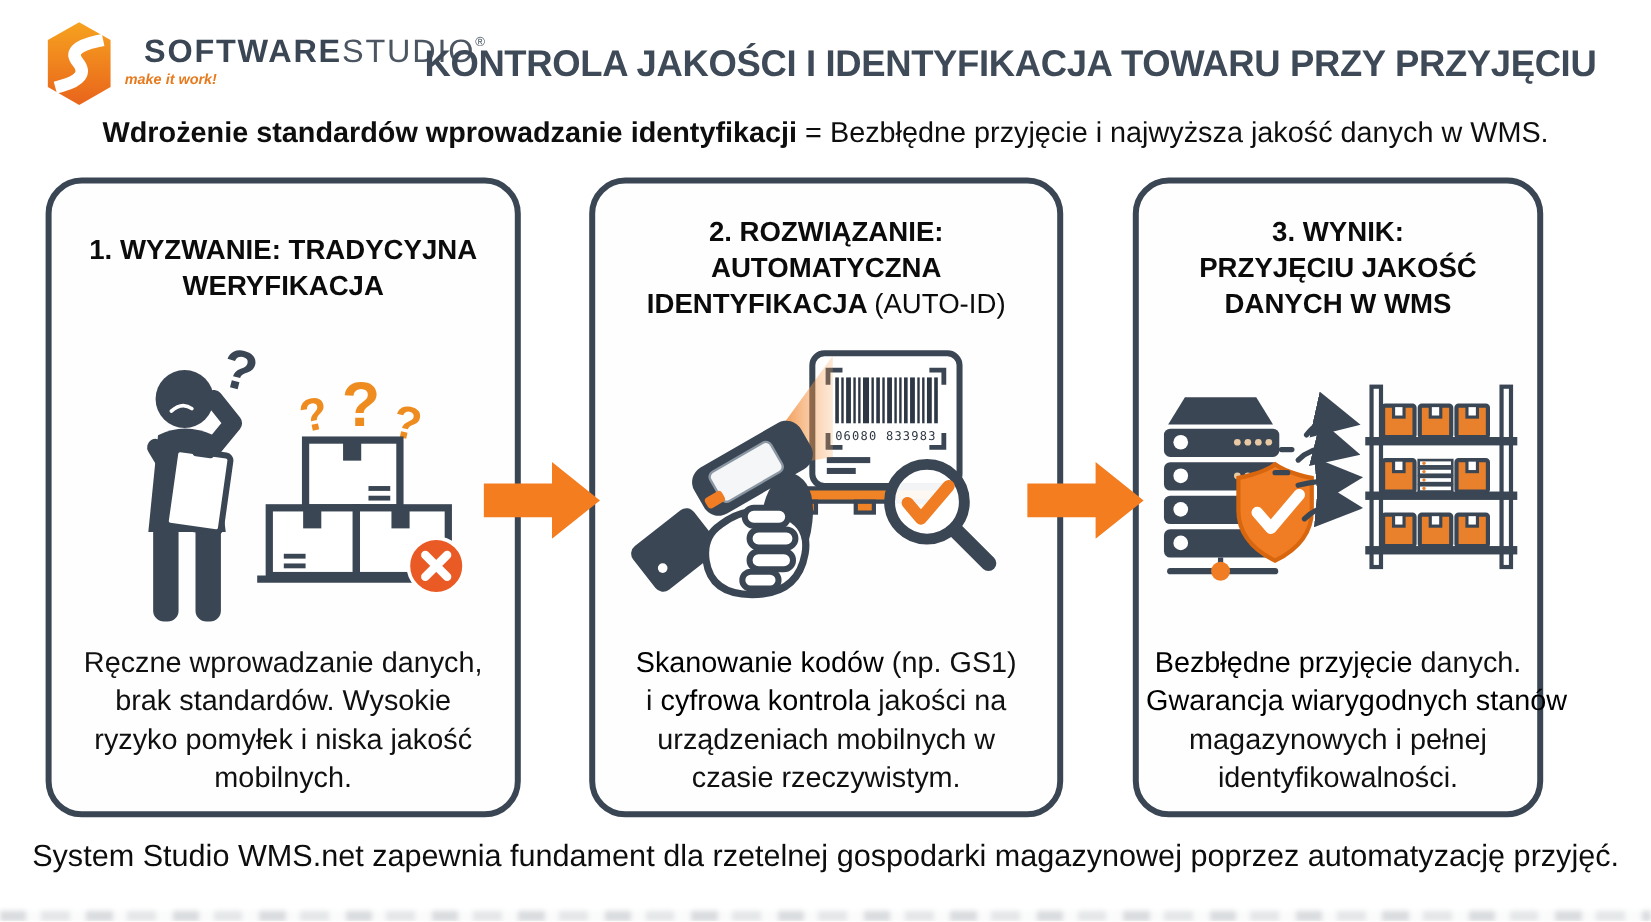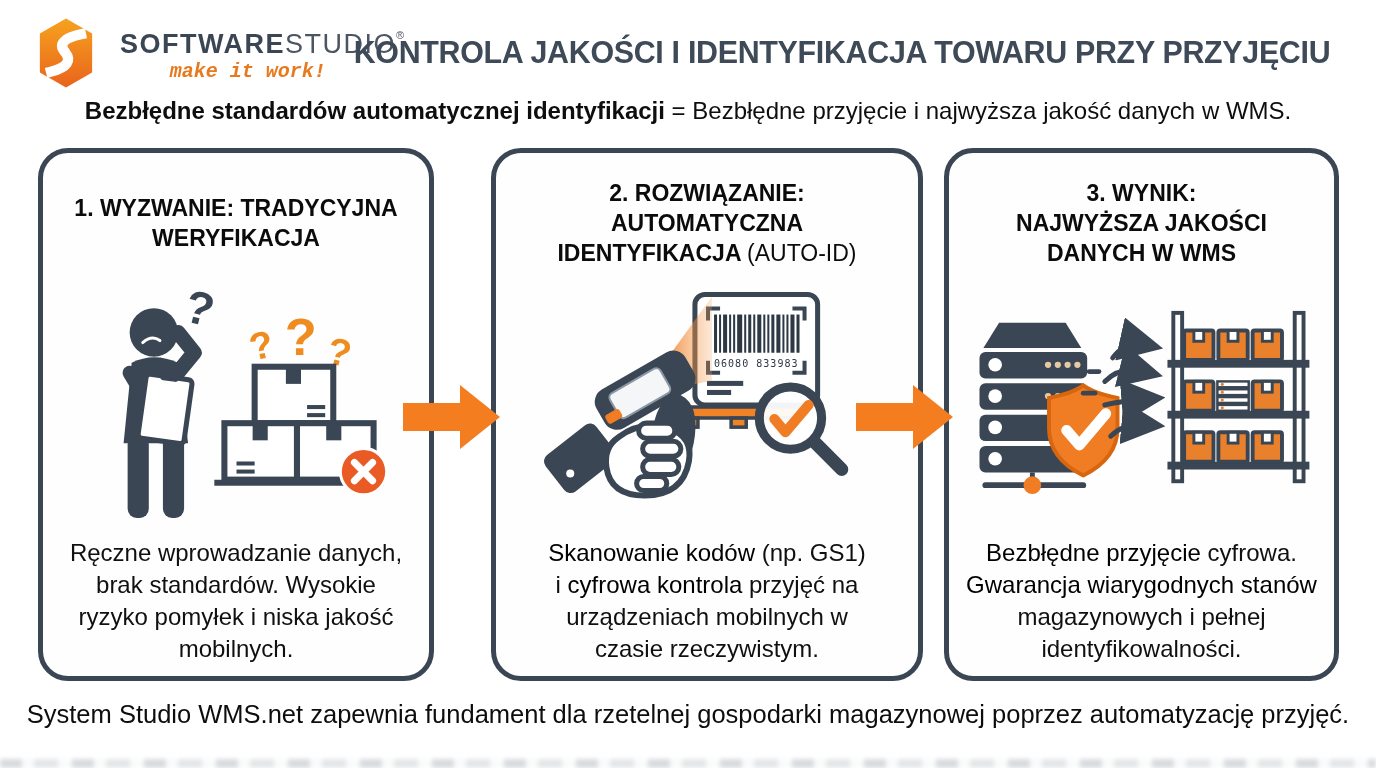--- a/index.html
+++ b/index.html
@@ -8,36 +8,36 @@
 
   
   .header{position:absolute;top:10px;left:38px;right:30px;height:86px;display:flex;align-items:center;}
   .logo{display:flex;align-items:flex-start;gap:10px;width:300px;flex:0 0 auto;}
   .logo-hex{width:56px;height:74px;flex:0 0 auto;}
   .logo-textcol{display:flex;flex-direction:column;margin-top:14px;}
   .brand-line{font-size:27px;letter-spacing:1.5px;color:#3a4654;white-space:nowrap;line-height:1;}
   .brand-bold{font-weight:800;margin-left:16px;}
   .brand-light{font-weight:400;color:#4c5662;}
   .reg{font-size:11px;vertical-align:14px;color:#4c5662;}
-  .tagline{color:#e87a1e;font-style:italic;font-weight:700;font-size:20px;text-align:center;
-           padding-right:14px;margin-top:2px;font-family:Liberation Mono, monospace;}
+  .tagline{color:#e87a1e;font-style:italic;font-weight:700;font-size:12px;text-align:left;
+           padding-right:14px;margin-top:2px;}
   .main-title{flex:1;text-align:center;font-size:31px;font-weight:800;color:#3e4a57;
               letter-spacing:-0.3px;white-space:nowrap;transform:scaleX(.98);}
 
   
   .subtitle{position:absolute;top:97px;left:0;right:0;text-align:center;font-size:24px;
             color:#0e0e0e;white-space:nowrap;}
   .subtitle .lead{font-weight:700;}
 
   
   .panel{position:absolute;top:148px;height:533px;background:#fefefe;border:5px solid #3a4654;
          border-radius:30px;box-sizing:border-box;}
   .p1{left:38px;width:396px;}
-  .p2{left:491px;width:432px;}
-  .p3{left:944px;width:395px;border-radius:29px;}
+  .p2{left:491px;width:395px;}
+  .p3{left:944px;width:342px;}
   .panel-title{position:absolute;top:20px;left:8px;right:8px;height:102px;
                display:flex;flex-direction:column;justify-content:center;align-items:center;
                font-size:23px;font-weight:800;color:#0b0b0b;line-height:1.3;}
   .panel-title .line{white-space:nowrap;}
   .seg-light{font-weight:400;}
   .illus{position:absolute;top:118px;left:0;right:0;height:258px;display:flex;
          justify-content:center;align-items:center;}
   .panel-body{position:absolute;top:384px;left:6px;right:6px;text-align:center;
               font-size:24px;line-height:1.33;color:#101010;font-weight:400;}
   .panel-body .line{white-space:nowrap;}
@@ -74,21 +74,21 @@
         <path d="M46,19 Q18,25 29,38 Q40,52 14,59" stroke="#ffffff" stroke-width="11" fill="none" stroke-linecap="square"></path>
       </svg>
       <div class="logo-textcol">
         <div class="brand-line"><span class="brand-bold">SOFTWARE</span><span class="brand-light">STUDIO</span><span class="reg">®</span></div>
         <div class="tagline">make it work!</div>
       </div>
     </div>
     <div class="main-title">KONTROLA JAKOŚCI I IDENTYFIKACJA TOWARU PRZY PRZYJĘCIU</div>
   </div>
 
-  <div class="subtitle"><span class="lead">Bezbłędne standardów automatycznej identyfikacji</span><span> = Bezbłędne przyjęcie i najwyższa jakość danych w WMS.</span></div>
+  <div class="subtitle"><span class="lead">Wdrożenie standardów wprowadzanie identyfikacji</span><span> = Bezbłędne przyjęcie i najwyższa jakość danych w WMS.</span></div>
 
   <section class="panel p1">
     <div class="panel-title">
         <div class="line"><span>1. WYZWANIE: TRADYCYJNA</span></div>
         <div class="line"><span>WERYFIKACJA</span></div>
       </div>
     <div class="illus">
       <svg width="345" height="252" viewBox="0 0 340 250">
 
         <text x="116" y="46" font-size="46" font-weight="bold" fill="#3a4654" transform="rotate(14 116 46)">?</text>
@@ -226,30 +226,30 @@
 
         <g>
           <circle cx="263" cy="143" r="31" fill="#ffffff" fill-opacity="0.94" stroke="#3a4654" stroke-width="9"></circle>
           <line x1="287" y1="167" x2="314" y2="194" stroke="#3a4654" stroke-width="13" stroke-linecap="round"></line>
           <path d="M247,144 l11,13 l23,-27" stroke="#f07d23" stroke-width="10" fill="none" stroke-linecap="round" stroke-linejoin="round"></path>
         </g>
       </svg>
     </div>
     <div class="panel-body">
         <div class="line"><span class="seg-orange">Skanowanie kodów</span><span> (np. GS1)</span></div>
-        <div class="line"><span>i </span><span class="seg-orange">cyfrowa kontrola</span><span> przyjęć na</span></div>
+        <div class="line"><span>i </span><span class="seg-orange">cyfrowa kontrola</span><span> jakości na</span></div>
         <div class="line"><span>urządzeniach mobilnych w</span></div>
         <div class="line"><span>czasie rzeczywistym.</span></div>
       </div>
   </section>
 
   <section class="panel p3">
     <div class="panel-title">
         <div class="line"><span>3. WYNIK:</span></div>
-        <div class="line"><span>NAJWYŻSZA JAKOŚCI</span></div>
+        <div class="line"><span>PRZYJĘCIU JAKOŚĆ</span></div>
         <div class="line"><span>DANYCH W WMS</span></div>
       </div>
     <div class="illus">
       <svg width="372" height="252" viewBox="0 0 380 250">
         <defs>
           <marker id="ah3" markerWidth="9" markerHeight="9" refX="5" refY="4.5" orient="auto">
             <path d="M0,0 L9,4.5 L0,9 Z" fill="#3a4654"></path>
           </marker>
         </defs>
 
@@ -337,21 +337,21 @@
           <g fill="#e8802c">
             <circle cx="272" cy="109" r="1.6"></circle>
               <circle cx="272" cy="117" r="1.6"></circle>
             <circle cx="272" cy="125" r="1.6"></circle>
               <circle cx="272" cy="133" r="1.6"></circle>
           </g>
         </g>
       </svg>
     </div>
     <div class="panel-body">
-        <div class="line"><span class="seg-orange">Bezbłędne przyjęcie</span><span> cyfrowa.</span></div>
+        <div class="line"><span class="seg-orange">Bezbłędne przyjęcie</span><span> danych.</span></div>
         <div class="line"><span class="seg-orange">Gwarancja wiarygodnych stanów</span></div>
         <div class="line"><span>magazynowych i pełnej</span></div>
         <div class="line"><span>identyfikowalności.</span></div>
       </div>
   </section>
 
   <div class="flow-arrow a1">
     <svg width="98" height="64" viewBox="0 0 98 64">
       <polygon points="0,18 57,18 57,0 97,32 57,64 57,46 0,46" fill="#f47d20"></polygon>
     </svg>

